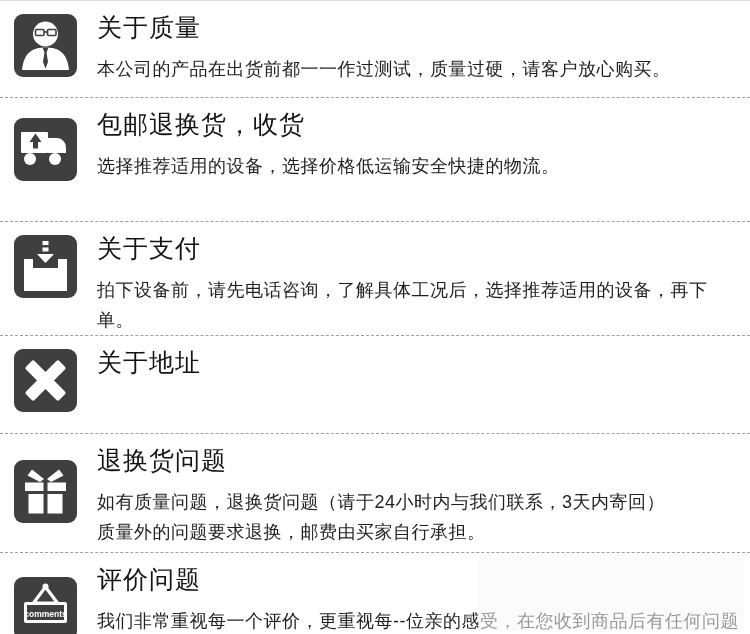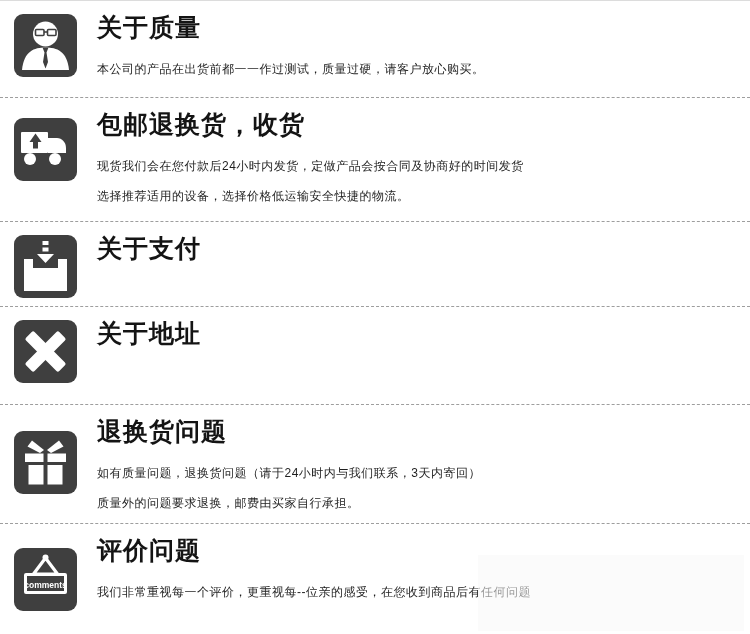--- a/index.html
+++ b/index.html
@@ -22,25 +22,25 @@
     width:63px;height:63px;flex:0 0 auto;margin:3px 20px 0 0;
     background:var(--icon-bg,#3f3f3f);border-radius:9px;
     display:flex;align-items:center;justify-content:center;
   }
   section.row:nth-of-type(2) .icon-box{margin-top:10px;}
   section.row:nth-of-type(5) .icon-box{margin-top:16px;}
   section.row:nth-of-type(6) .icon-box{margin-top:14px;}
   .icon-box svg{display:block;}
   .content{flex:1 1 auto;min-width:0;}
   h2.sec-title{
-    font-size:25px;line-height:30px;font-weight:bold;
+    font-size:25px;line-height:30px;font-weight:normal;
     color:var(--heading,#141414);margin:1px 0 12px;letter-spacing:1px;
   }
   p.sec-line{
-    font-size:12px;line-height:30px;margin:0;
+    font-size:18px;line-height:30px;margin:0;
     color:var(--body,#1f1f1f);letter-spacing:0.5px;
   }
   .watermark{
     position:absolute;left:478px;top:554px;width:266px;height:76px;
     background:rgba(248,248,248,0.55);pointer-events:none;
   }
   .sign-text{font-family:"Liberation Sans",sans-serif;font-weight:bold;}
 </style>
 </head>
 <body>
@@ -71,36 +71,36 @@
         <polygon points="15.5,24 27.5,24 21.5,15.5" fill="#3f3f3f"></polygon>
         <rect x="19" y="23.5" width="5" height="7" fill="#3f3f3f"></rect>
         <path d="M34 20 h9 c5 0 9 4.5 9 10 v5 h-18 z" fill="#fff"></path>
         <circle cx="48.5" cy="27" r="2.5" fill="#fff"></circle>
         <circle cx="16" cy="41" r="6" fill="#fff"></circle>
         <circle cx="41" cy="41" r="6" fill="#fff"></circle>
       </svg>
     </div>
     <div class="content">
       <h2 class="sec-title">包邮退换货，收货</h2>
-      <p class="sec-line">现货我们会在您付款后24小时内发货，定做产品会按合同及协商好的时间发货</p>
       <p class="sec-line">选择推荐适用的设备，选择价格低运输安全快捷的物流。</p>
     </div>
   </section>
 
   <section class="row">
     <div class="icon-box">
       <svg width="63" height="63" viewBox="0 0 63 63">
         <rect x="28.5" y="6" width="6" height="4" fill="#fff"></rect>
         <rect x="28.5" y="12.5" width="6" height="4" fill="#fff"></rect>
         <polygon points="23,19 40,19 31.5,28" fill="#fff"></polygon>
         <path d="M10 24 L10 56 L53 56 L53 24 L44 24 L44 33 L19 33 L19 24 Z" fill="#fff"></path>
       </svg>
     </div>
     <div class="content">
       <h2 class="sec-title">关于支付</h2>
+      <p class="sec-line">拍下设备前，请先电话咨询，了解具体工况后，选择推荐适用的设备，再下单。</p>
     </div>
   </section>
 
   <section class="row">
     <div class="icon-box">
       <svg width="63" height="63" viewBox="0 0 63 63">
         <g transform="rotate(45 31.5 31.5)">
           <rect x="8" y="25.5" width="47" height="12" rx="2" fill="#fff"></rect>
         </g>
         <g transform="rotate(-45 31.5 31.5)">

